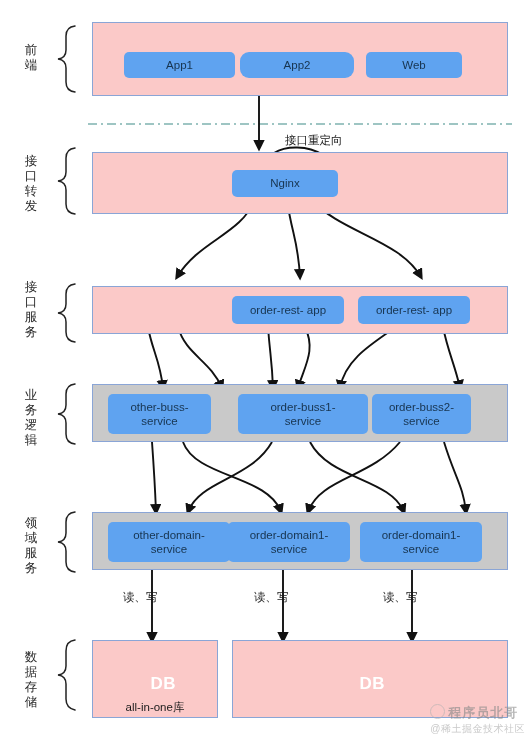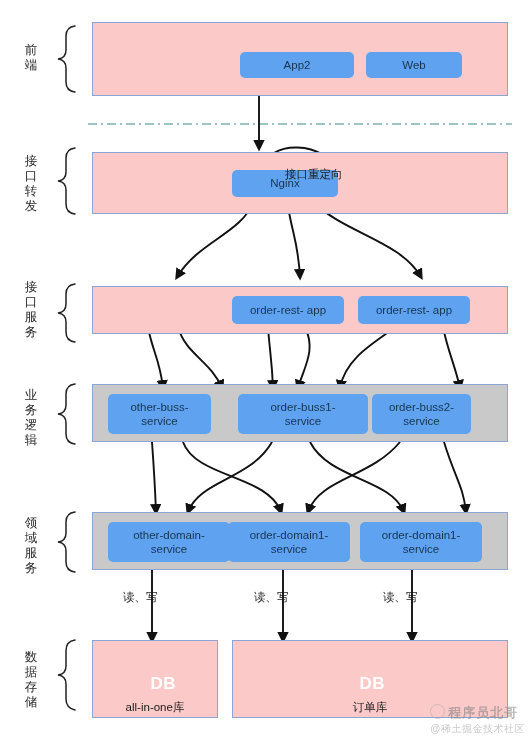--- a/index.html
+++ b/index.html
@@ -164,26 +164,27 @@
   </div>
 
   <div class="layer-label" style="left:18px;top:642px;height:76px;">
     <span>数</span>
     <span>据</span>
     <span>存</span>
     <span>储</span>
   </div>
 
   <div class="band pink" style="left:92px;top:22px;width:416px;height:74px;"></div>
-  <div class="node" style="left:240px;top:52px;width:114px;height:26px;">App2</div>
+  <div class="node" style="left:124px;top:52px;width:111px;height:26px;">App1</div>
+  <div class="node" style="left:240px;top:52px;width:114px;height:26px;border-radius:9px;">App2</div>
   <div class="node" style="left:366px;top:52px;width:96px;height:26px;">Web</div>
 
   <div class="band pink" style="left:92px;top:152px;width:416px;height:62px;"></div>
   <div class="node" style="left:232px;top:170px;width:106px;height:27px;">Nginx</div>
-  <div class="annot" style="left:285px;top:133px;margin-top:34px;">接口重定向</div>
+  <div class="annot" style="left:285px;top:133px;">接口重定向</div>
 
   <div class="band pink" style="left:92px;top:286px;width:416px;height:48px;"></div>
   <div class="node" style="left:232px;top:296px;width:112px;height:28px;">order-rest- app</div>
   <div class="node" style="left:358px;top:296px;width:112px;height:28px;">order-rest- app</div>
 
   <div class="band gray" style="left:92px;top:384px;width:416px;height:58px;"></div>
   <div class="node two-line" style="left:108px;top:394px;width:103px;height:40px;flex-direction:column;">
     <span>other-buss-</span>
     <span>service</span>
   </div>
@@ -218,21 +219,20 @@
   <div class="band pink" style="left:232px;top:640px;width:276px;height:78px;"></div>
 
   <div class="db" style="left:130px;top:654px;">
     <div class="lbl">DB</div>
   </div>
   <div class="db" style="left:339px;top:654px;">
     <div class="lbl">DB</div>
   </div>
 
   <div class="db-caption" style="left:92px;top:700px;width:126px;">all-in-one库</div>
-  <div class="db-caption" style="left:232px;top:700px;width:276px;">订单库</div>
 
   <div class="watermark">
     <div class="wm-line1">
       <span class="wm-dot"></span><span>程序员北哥</span>
     </div>
     <div class="wm-line2">@稀土掘金技术社区</div>
   </div>
 
 </div>
 

